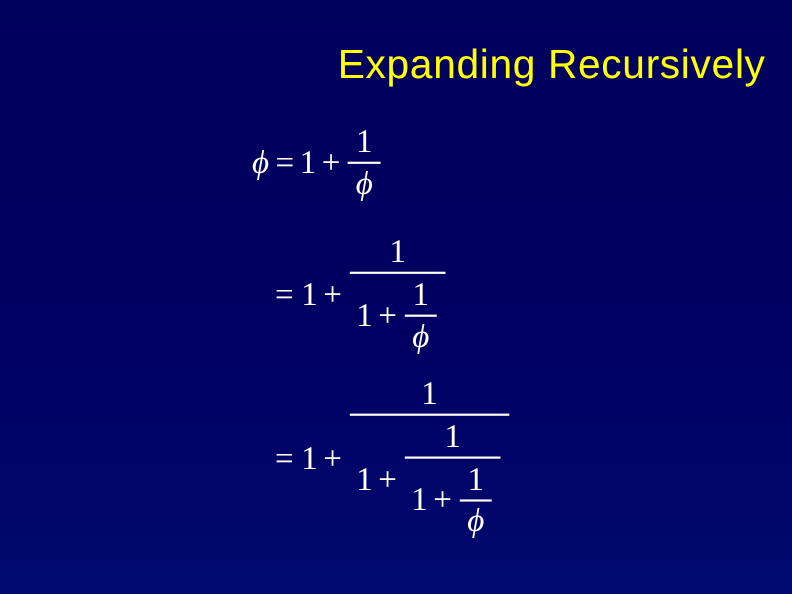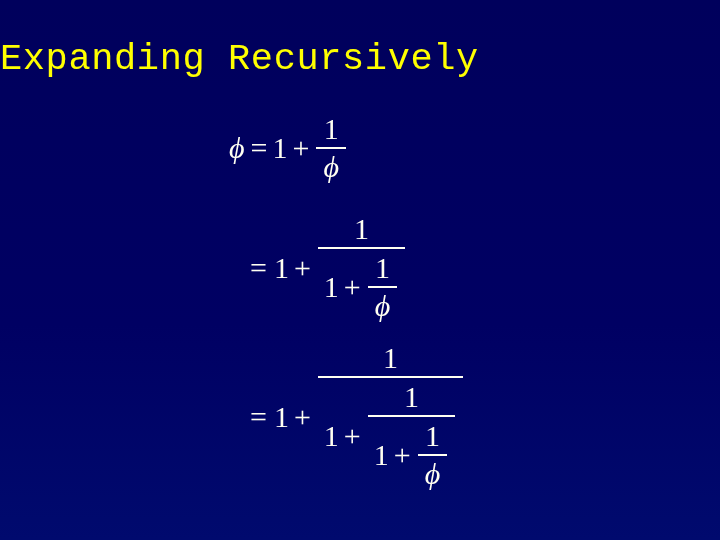--- a/index.html
+++ b/index.html
@@ -21,23 +21,23 @@
     background: linear-gradient(to bottom, #00005c 0%, #000063 60%, #000a6e 100%);
     overflow: hidden;
   }
 
   
   #slide-title {
     position: absolute;
     top: 38px;
     left: 0;
     width: 696px;
-    text-align: left;
+    text-align: right;
     color: #ffff00;
-    font-family: Liberation Mono, monospace;
+    font-family: Liberation Sans, sans-serif;
     font-size: 37px;
     font-weight: 400;
     letter-spacing: 0.6px;
     white-space: nowrap;
   }
 
   
   .eqn {
     position: absolute;
     color: #fffff2;

